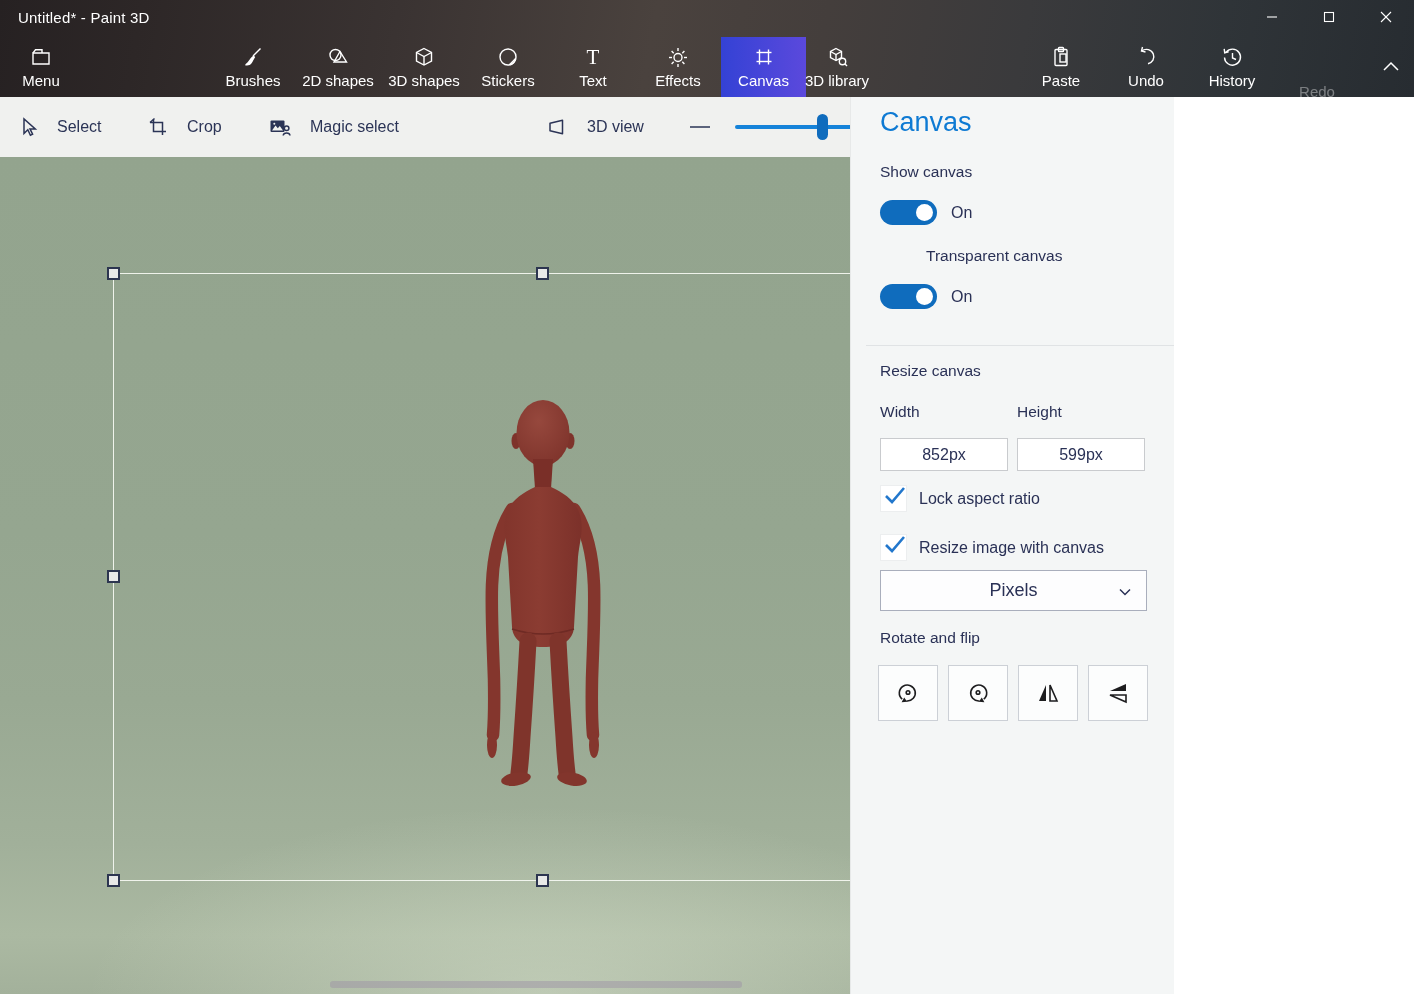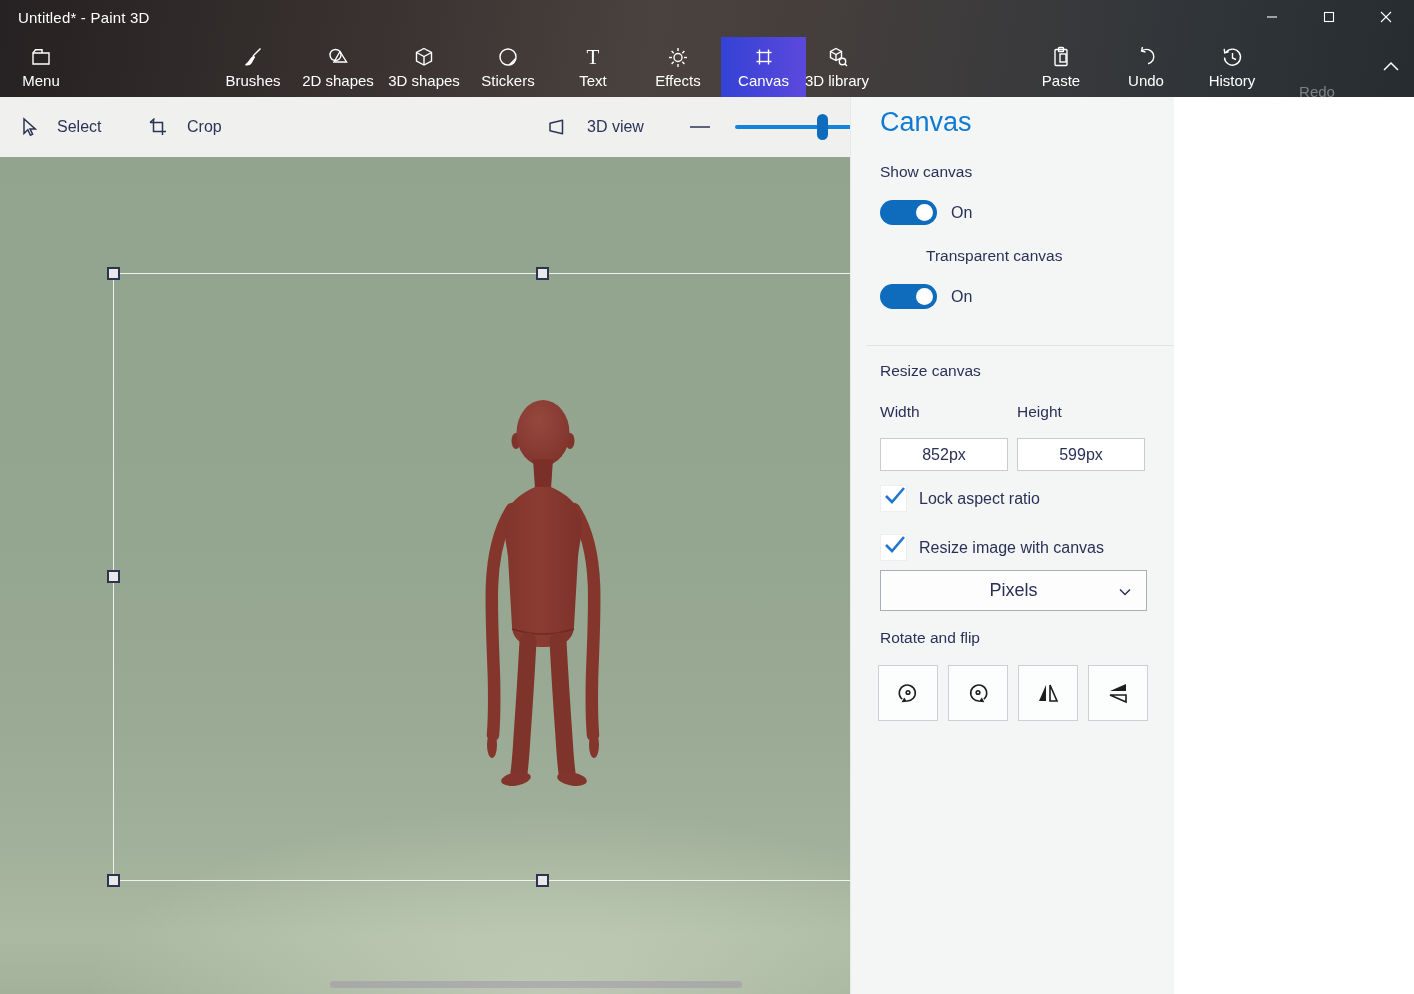--- a/index.html
+++ b/index.html
@@ -219,20 +219,30 @@
         </svg>
       <span class="lbl">Select</span>
     </button>
     <button class="tool" style="left:147px;">
       <svg width="22" height="22" viewBox="0 0 22 22">
           <path d="M6.5,3.5 L6.5,15.5 L19,15.5"></path>
           <path d="M3,6.5 L15.5,6.5 L15.5,19"></path>
           <path d="M3,6.5 L7.5,2.5"></path>
         </svg>
       <span class="lbl">Crop</span>
+    </button>
+    <button class="tool" style="left:268px;">
+      <svg width="24" height="22" viewBox="0 0 24 22">
+          <rect x="2.5" y="4.5" width="14" height="11.5" rx="1" fill="#2b3456" stroke="none"></rect>
+          <polygon points="4,14.5 7.5,9.5 9.8,12.2 11.8,10 15,14.5" fill="#f0f1ef" stroke="none"></polygon>
+          <circle cx="6.3" cy="7.8" r="1" fill="#f0f1ef" stroke="none"></circle>
+          <circle cx="18.6" cy="12.2" r="2.3"></circle>
+          <path d="M15.2,19.5 C15.6,16.3 21.6,16.3 22,19.5"></path>
+        </svg>
+      <span class="lbl">Magic select</span>
     </button>
     <button class="tool" style="left:545px;">
       <svg width="24" height="20" viewBox="0 0 24 20" stroke-linejoin="round">
           <path d="M5,6.2 L17.5,3.2 L17.5,16.8 L5,13.8 Z"></path>
         </svg>
       <span class="lbl">3D view</span>
     </button>
     <button class="tool" style="left:688px;">
       <svg width="24" height="22" viewBox="0 0 24 22">
           <line x1="2" y1="11" x2="22" y2="11"></line>

